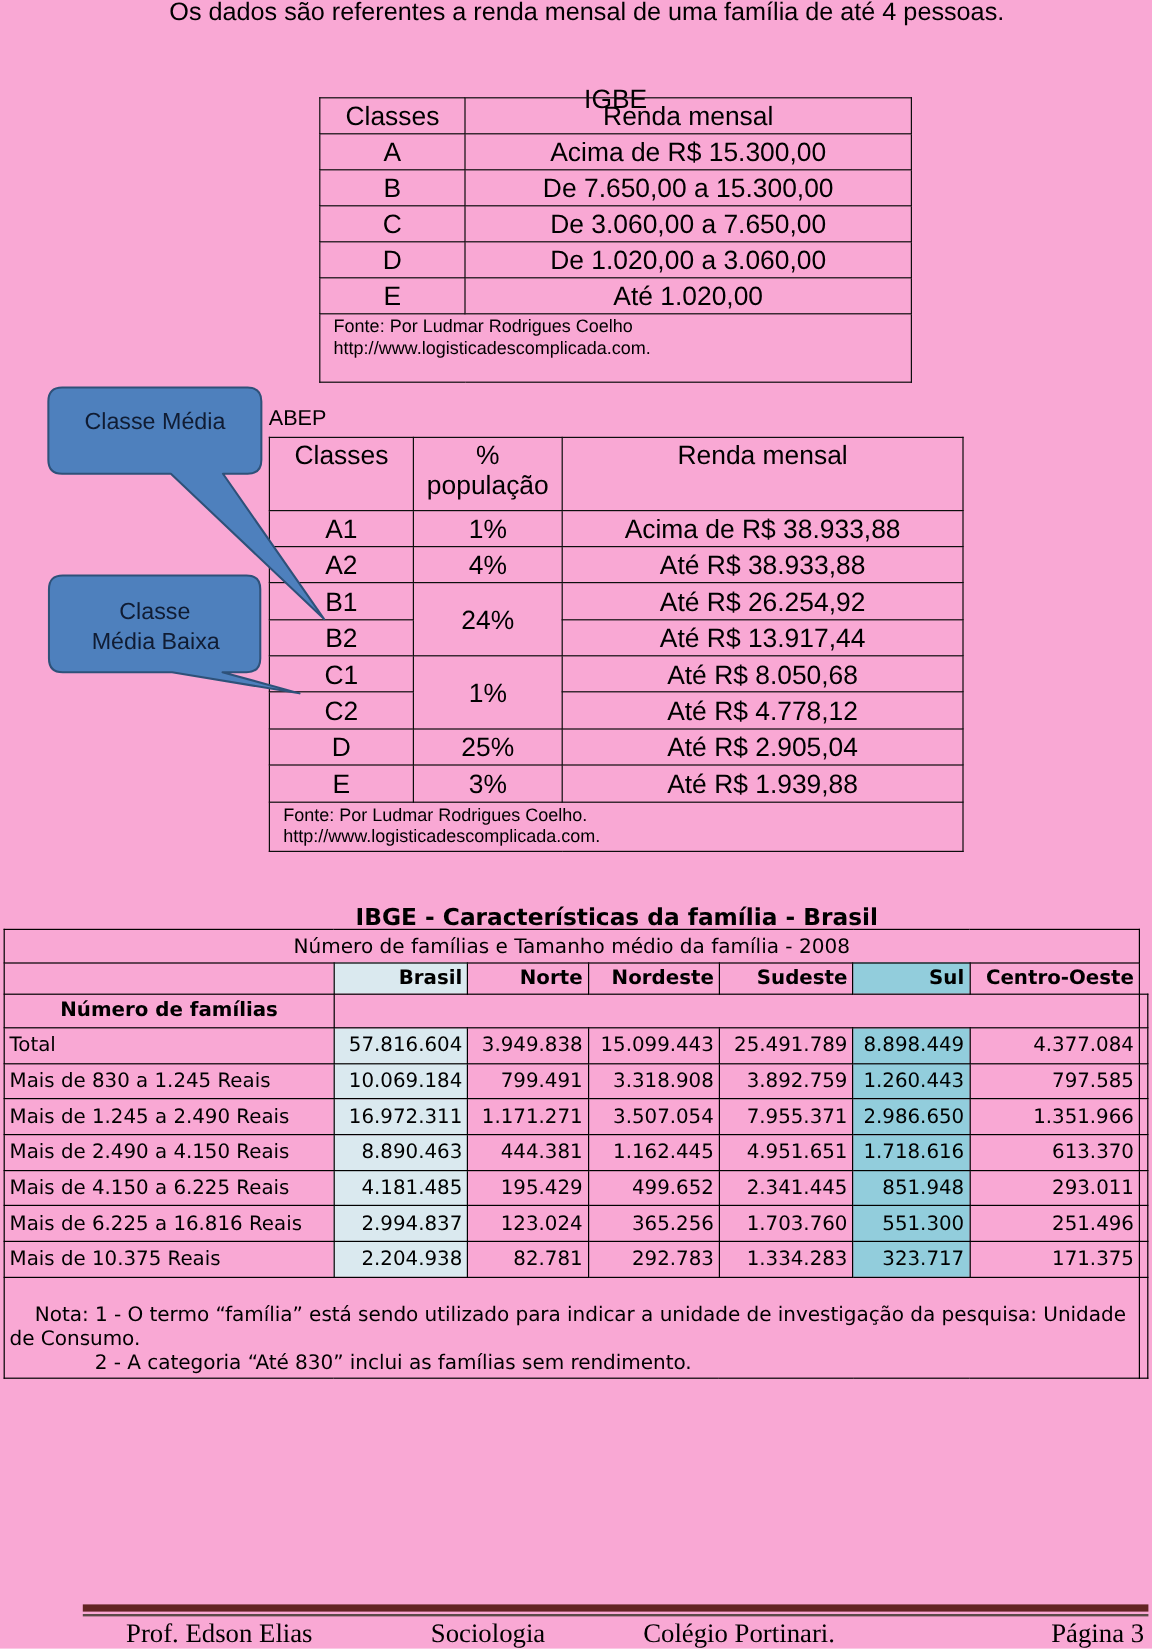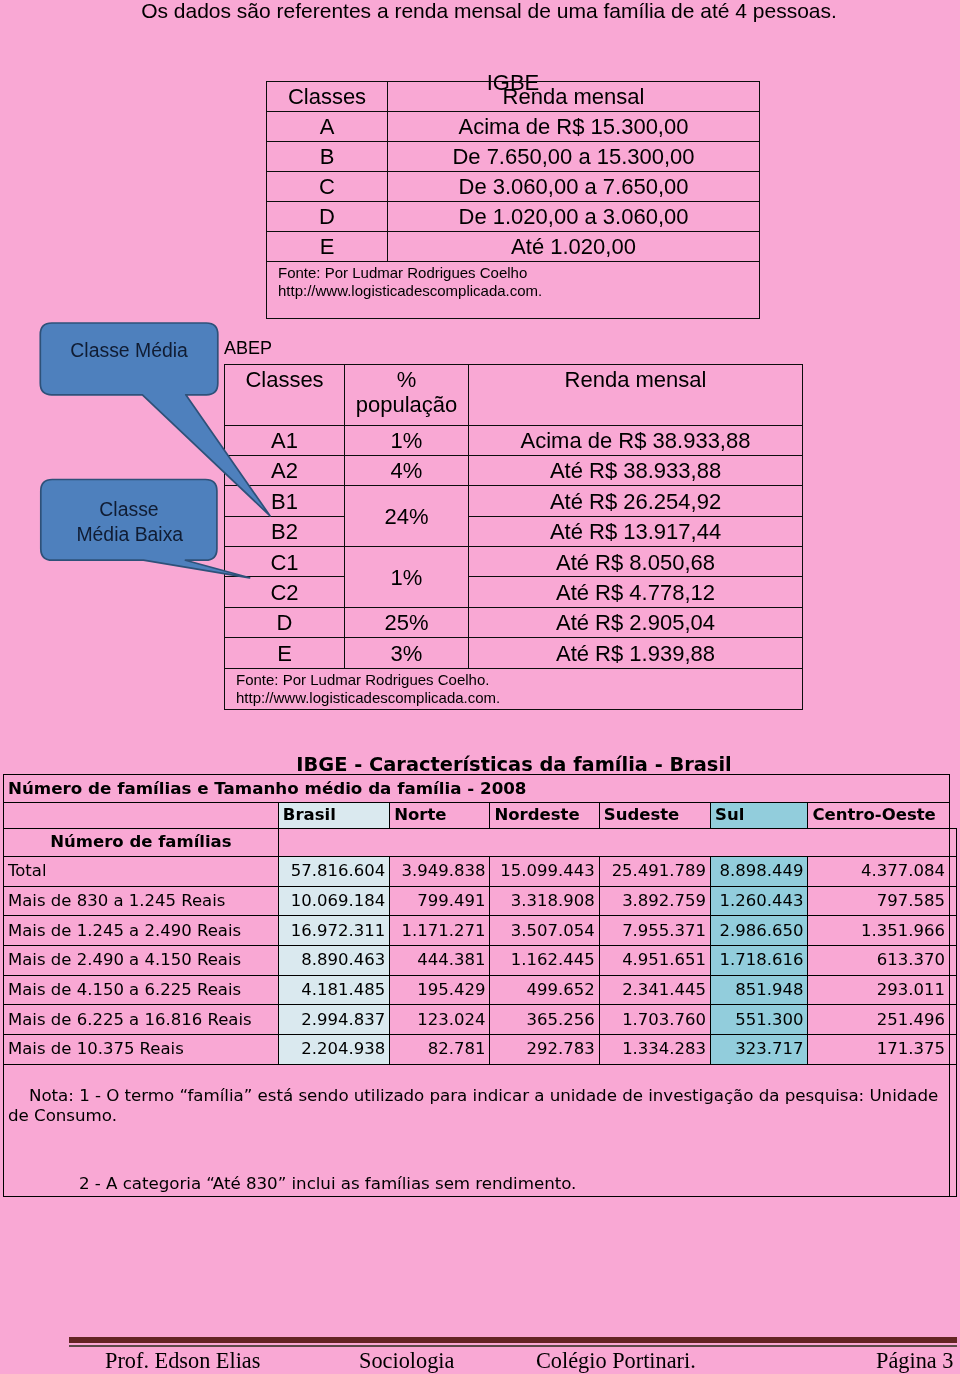--- a/index.html
+++ b/index.html
@@ -35,28 +35,28 @@
               font-size:19.4px;font-family:"DejaVu Sans",sans-serif;}
   table.ibge{position:absolute;left:3px;top:774px;width:954px;border-collapse:collapse;
              font-family:"DejaVu Sans",sans-serif;font-size:16.5px;table-layout:fixed;}
   table.ibge td{border:1px solid #000;padding:0 4px;line-height:1.1;}
   table.ibge tr{height:29.7px;}
   table.ibge tr.r-sub{height:27.5px;}
   table.ibge tr.r-colhdr{height:26px;}
   table.ibge tr.r-sect{height:28.5px;}
   table.ibge tr.r-note{height:60.7px;}
   table.ibge td.note{height:60.7px;}
-  table.ibge td.sub{text-align:left;font-weight:bold;font-size:16.7px;}
-  table.ibge td.colhdr{text-align:left;font-weight:bold;margin-top:29px;}
+  table.ibge td.sub{text-align:center;font-weight:normal;font-size:16.7px;}
+  table.ibge td.colhdr{text-align:right;font-weight:bold;margin-top:29px;}
   table.ibge td.rowlbl{text-align:left;}
   table.ibge td.num{text-align:right;}
   table.ibge td.sect{text-align:center;font-weight:bold;}
   table.ibge td.note{text-align:left;font-size:16.7px;padding:20px 2px 2px 4px;line-height:1.215;vertical-align:top;letter-spacing:-0.04px;}
   table.ibge td.note .n1{text-indent:21px;}
-  table.ibge td.note .n2{text-indent:71px;margin-top:48px;}
+  table.ibge td.note .n2{text-indent:71px;}
   .hl{background:#DAE9EF;}
   .hl2{background:#92CDDC;}
   table.ibge td.pad{padding:0;}
   table.ibge td.nb{border-top:none;border-right:none;border-bottom:none;}
 
   
   .footrule{position:absolute;left:69px;top:1337px;width:888px;height:6px;background:#632423;}
   .footrule2{position:absolute;left:69px;top:1345px;width:888px;height:1.6px;background:#5c4a48;}
   .footer{position:absolute;left:0px;top:1348px;width:960px;height:28px;
           font-family:"Liberation Serif",serif;font-size:22.3px;}

